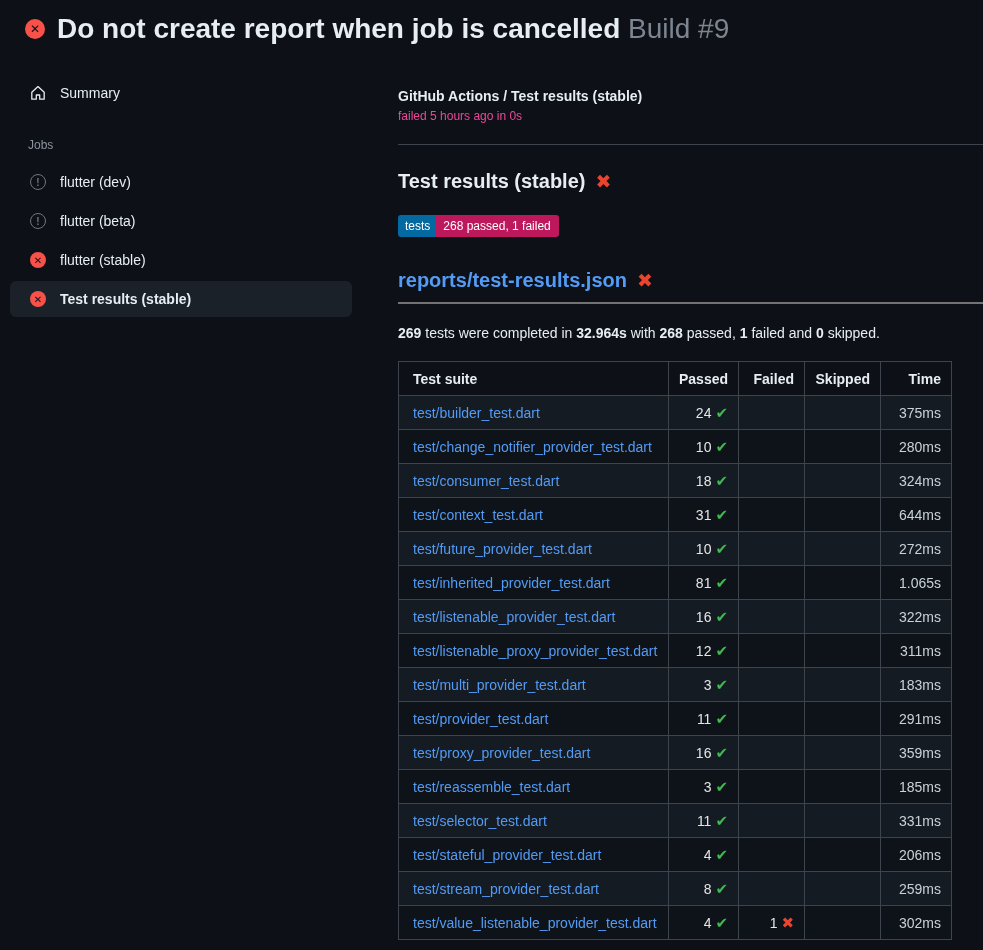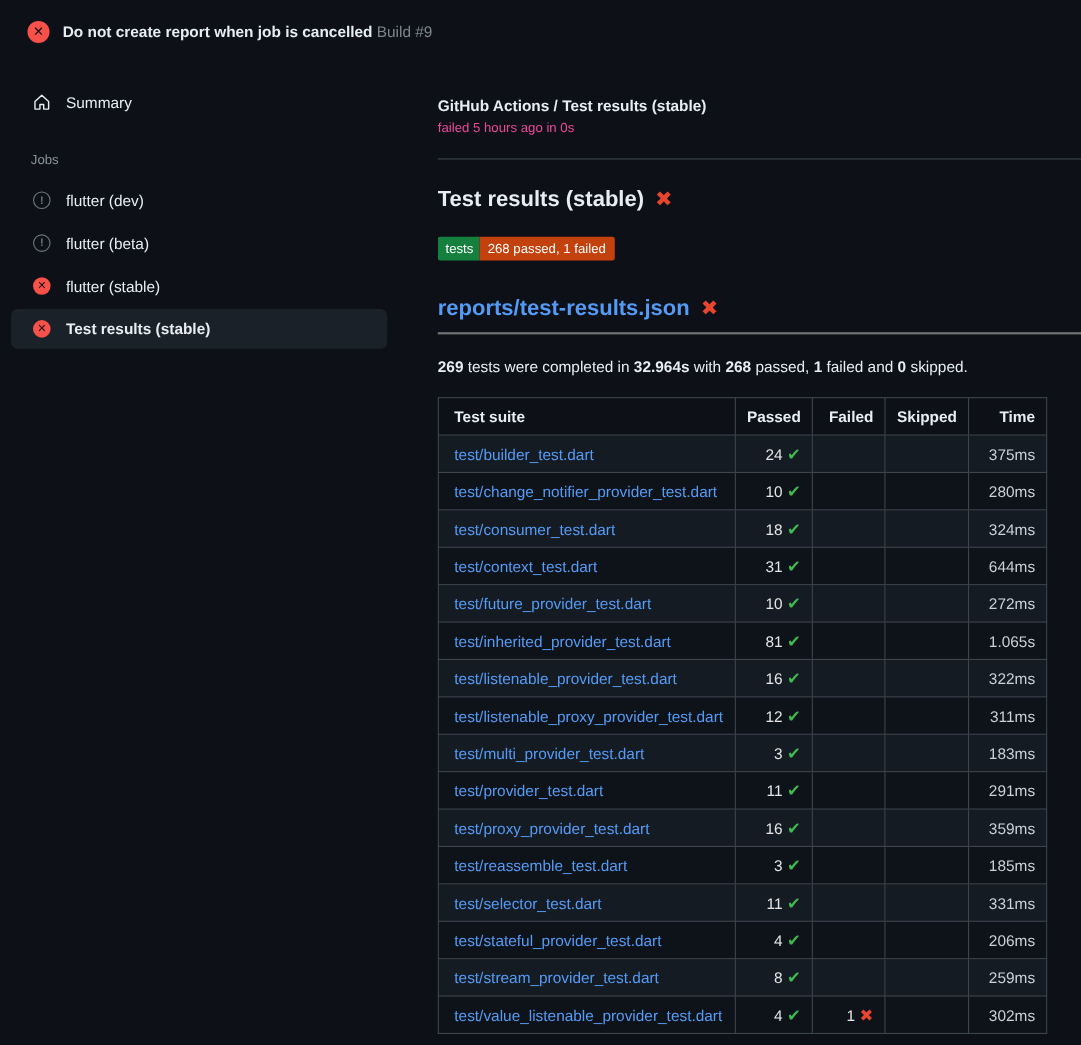--- a/index.html
+++ b/index.html
@@ -20,21 +20,21 @@
     background: #f85149; color: #0d1117; border-radius: 50%;
     font-weight: bold; flex: none;
   }
   .x-circle.lg { width: 20px; height: 20px; font-size: 12px; }
   .x-circle.sm { width: 16px; height: 16px; font-size: 10px; }
   .warn-circle {
     display: inline-flex; align-items: center; justify-content: center;
     width: 16px; height: 16px; border: 1.5px solid #6e7681; border-radius: 50%;
     color: #6e7681; font-size: 10px; font-weight: bold; flex: none;
   }
-  .app-title { font-size: 14px; font-weight: 700; color: #e6edf3; white-space: nowrap; }
+  .app-title { font-size: 28px; font-weight: 700; color: #e6edf3; white-space: nowrap; }
   .build-no { color: #7d8590; font-weight: 400; }
   
   .layout { display: flex; height: 894px; }
   
   aside { width: 398px; flex: none; padding-top: 19px; }
   .side-item {
     display: flex; align-items: center; gap: 14px;
     height: 36px; margin: 0 46px 3px 10px; padding: 0 10px 0 20px;
     border-radius: 6px; color: #e6edf3; cursor: pointer;
   }
@@ -48,22 +48,22 @@
   .divider { border: none; border-top: 1px solid #3d444d; margin-top: 21px; }
   .section-title {
     margin-top: 25px; font-size: 20px; font-weight: 700;
     display: flex; align-items: center; gap: 10px;
   }
   .red-x { color: #e8442e; font-size: 19px; font-weight: 700; }
   .badge {
     display: inline-flex; margin-top: 22px; border-radius: 3px; overflow: hidden;
     font-size: 12px; color: #ffffff; line-height: 1;
   }
-  .badge-left  { background: #15803d; padding: 5px 6px 0 7px; }
-  .badge-right { background: #c2410c; padding: 5px 8px 5px 7px; }
+  .badge-left  { background: #0369a1; padding: 5px 6px 0 7px; }
+  .badge-right { background: #be185d; padding: 5px 8px 5px 7px; }
   .report-title {
     margin-top: 32px; padding-bottom: 10px; border-bottom: 2px solid #737373;
     font-size: 20px; font-weight: 700;
     display: flex; align-items: center; gap: 10px;
   }
   .report-title a { color: #539bf5; text-decoration: none; cursor: pointer; }
   .summary-line { margin-top: 21px; color: #e6edf3; }
   .summary-line b { font-weight: 700; }
   
   table {

